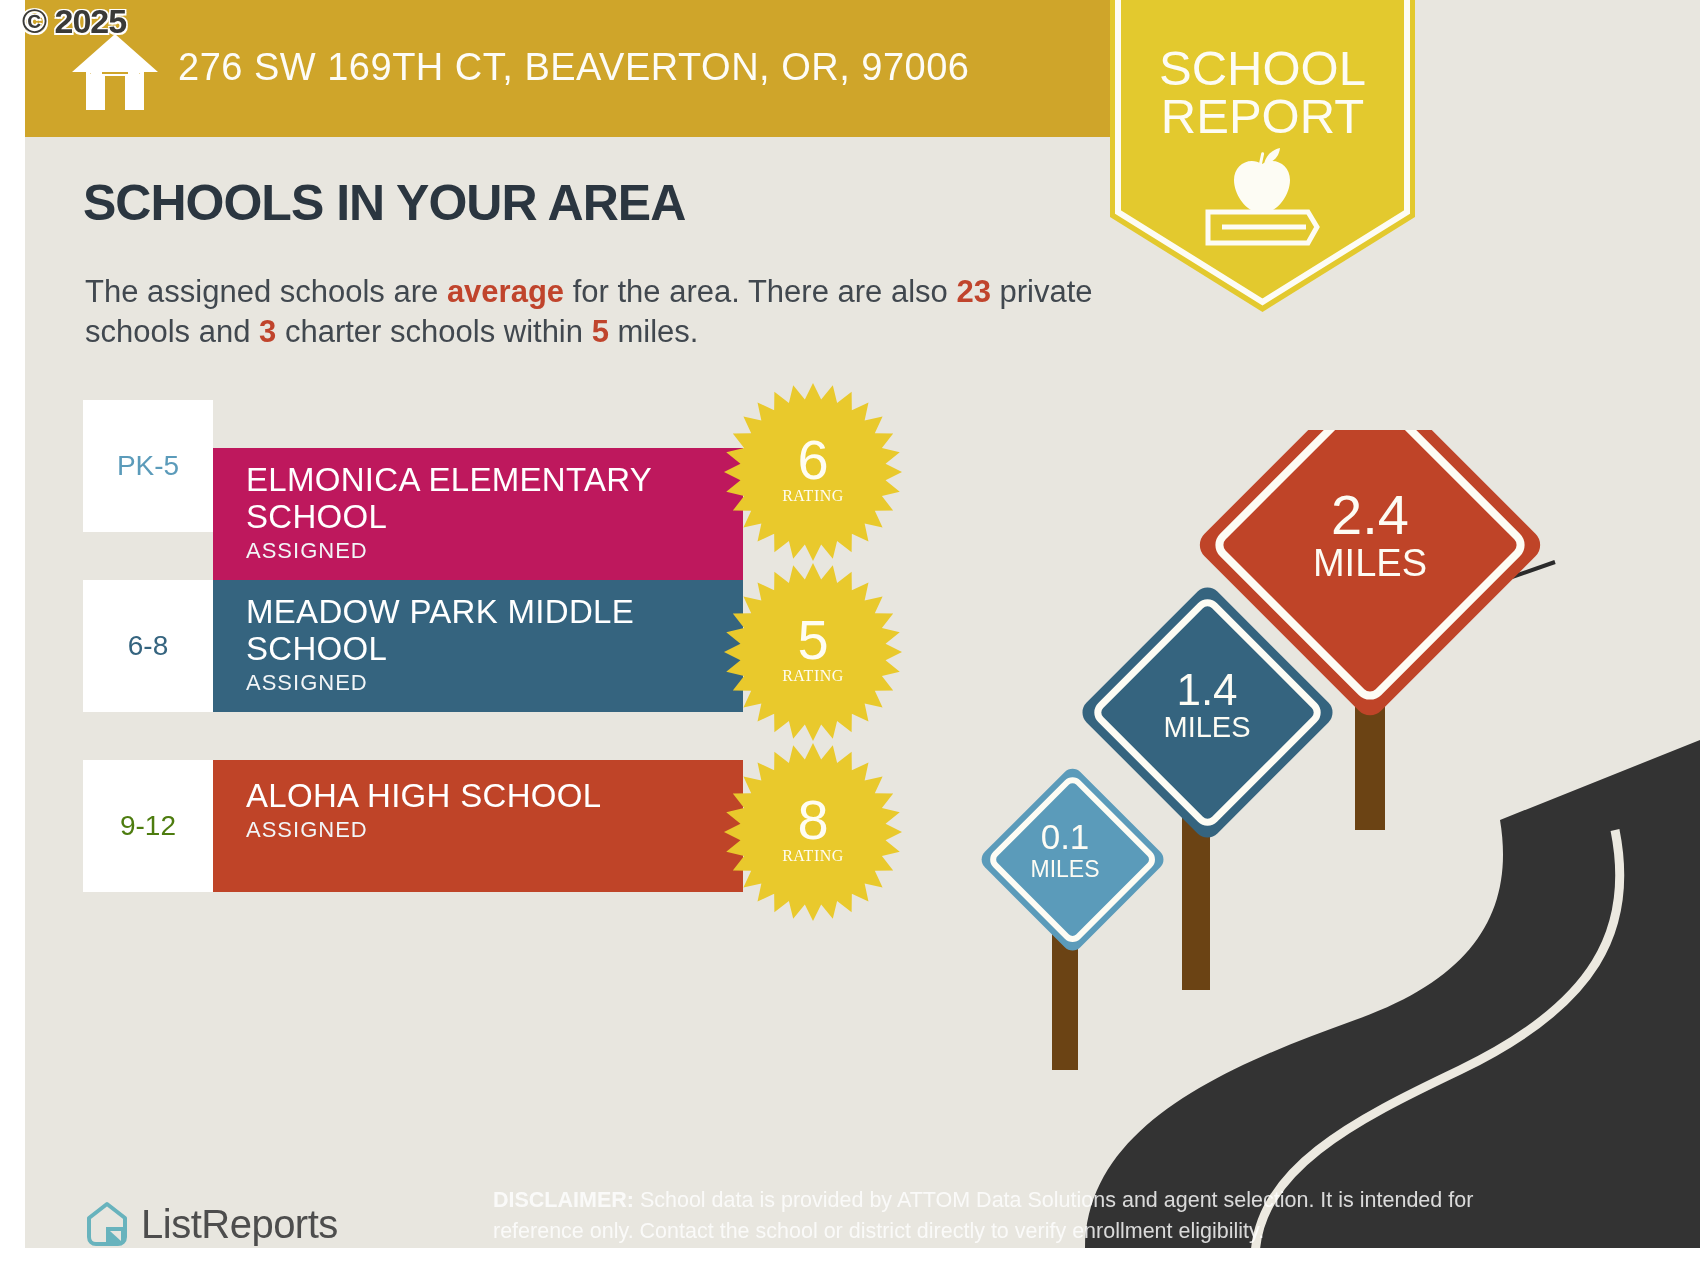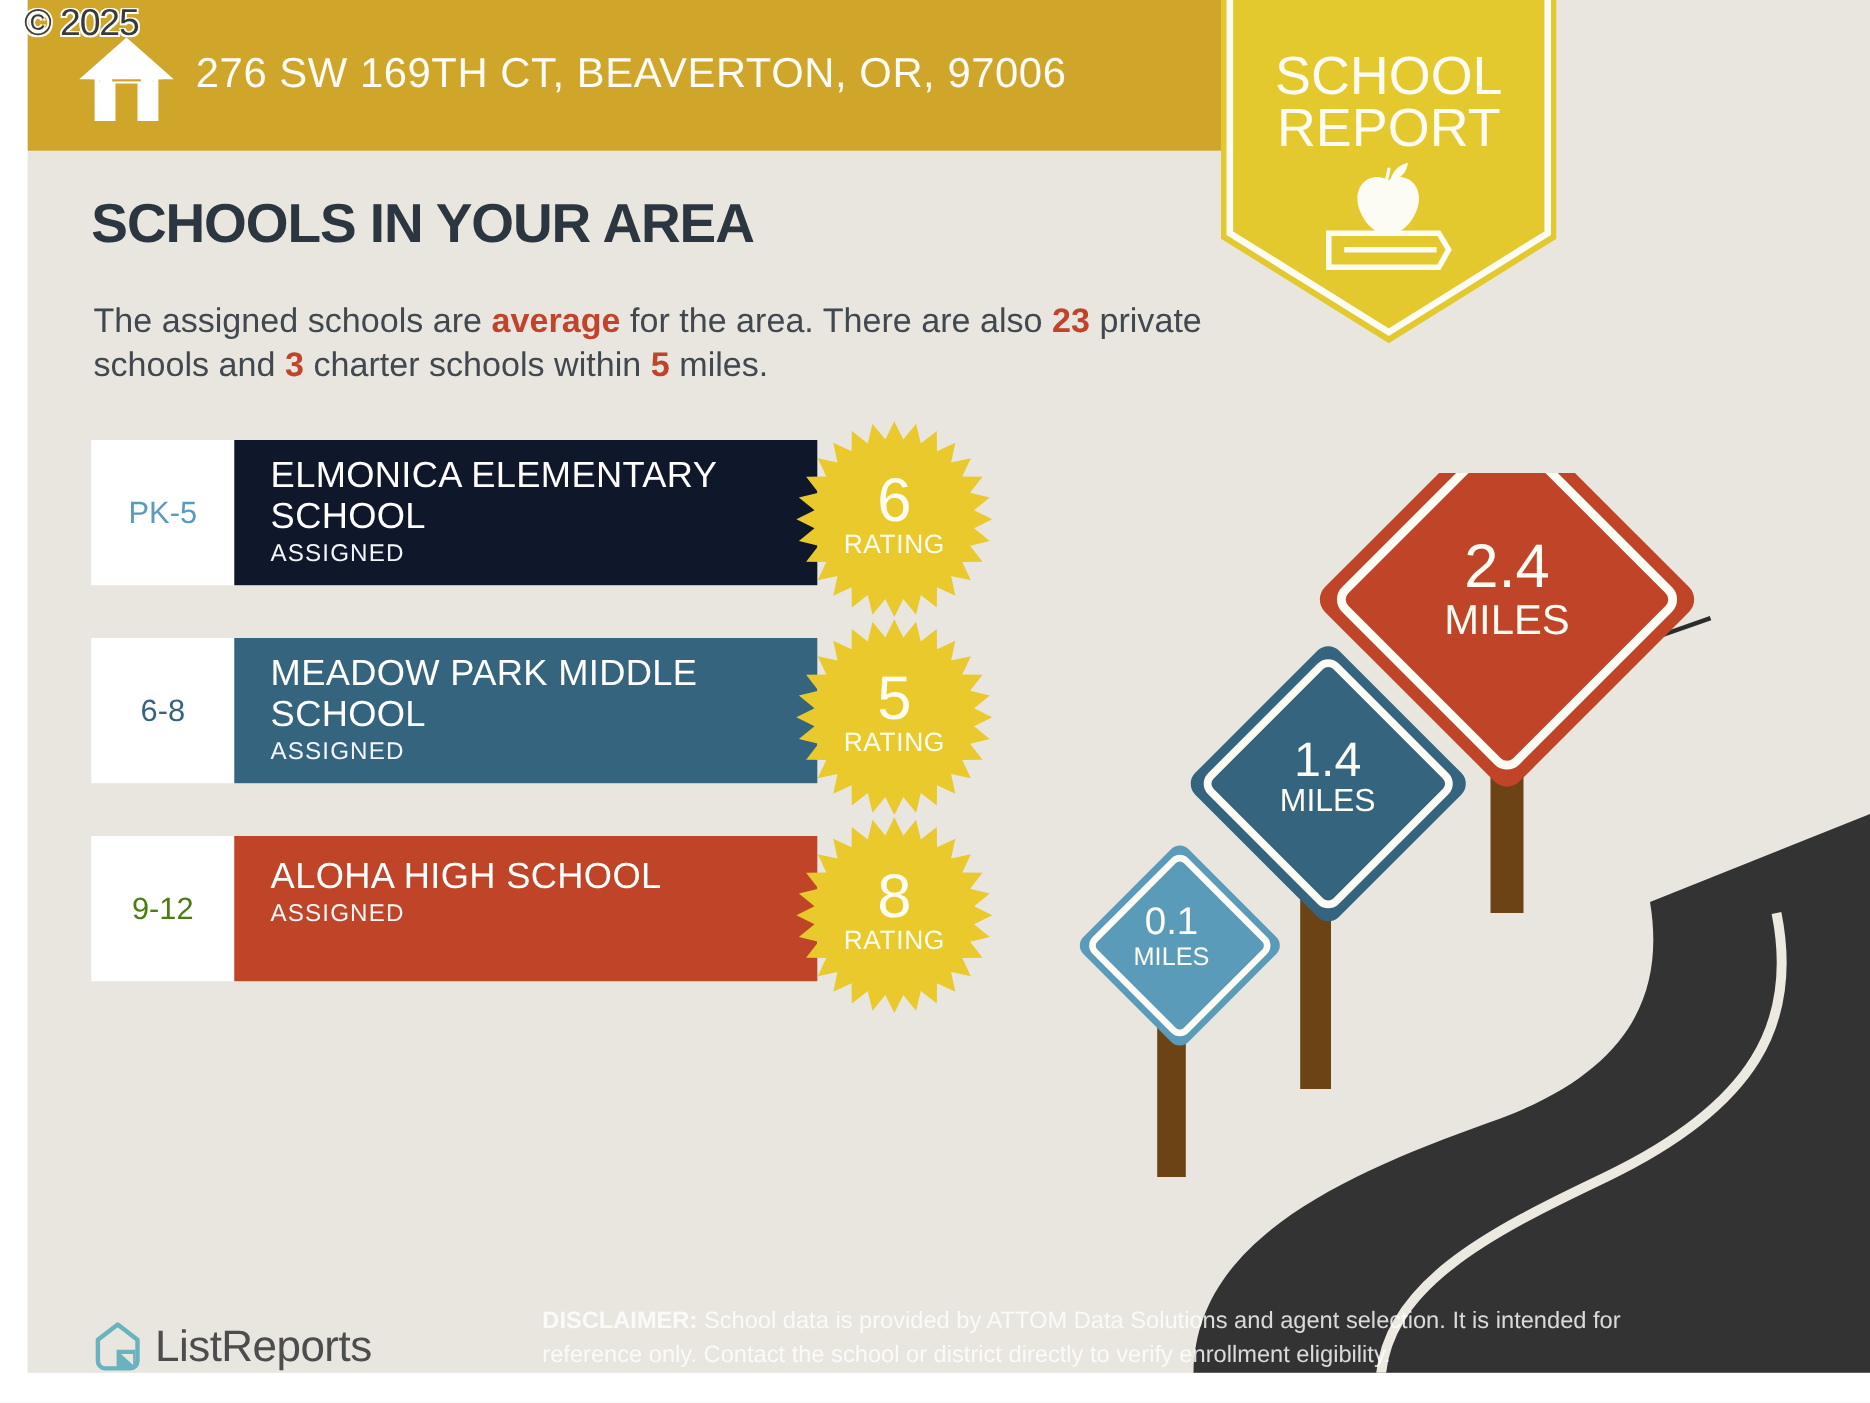--- a/index.html
+++ b/index.html
@@ -8,21 +8,21 @@
 
   
   .canvas{position:absolute;left:25px;top:0;width:1675px;height:1248px;background:#e8e6df;overflow:hidden;}
 
   
   .header{position:absolute;left:0;top:0;width:1145px;height:137px;background:#cfa52a;}
   .house-icon{position:absolute;left:45px;top:32px;width:90px;height:80px;}
   .addr{position:absolute;left:153px;top:46px;font-size:38px;letter-spacing:.5px;color:#fdfcf7;font-weight:400;white-space:nowrap;}
 
   
-  .copyright{position:absolute;left:22px;top:2px;font-size:34px;font-weight:normal;font-family:"Liberation Sans",sans-serif;
+  .copyright{position:absolute;left:22px;top:2px;font-size:34px;font-weight:bold;font-family:"Liberation Sans",sans-serif;
     color:#3a3a38;letter-spacing:-1px;
     text-shadow:-1.5px -1.5px 0 #fff,1.5px -1.5px 0 #fff,-1.5px 1.5px 0 #fff,1.5px 1.5px 0 #fff;z-index:60;}
 
   
   .badge{position:absolute;left:1085px;top:-18px;width:305px;height:330px;z-index:30;}
 
   
   .title{position:absolute;left:58px;top:178px;font-size:50px;font-weight:bold;color:#2b3640;letter-spacing:-1px;line-height:1;}
   .sub{position:absolute;left:60px;top:272px;width:1030px;font-size:31px;line-height:1.3;color:#41484f;}
   .sub b{color:#c0442c;font-weight:bold;}
@@ -32,21 +32,21 @@
   .row{position:relative;height:132px;margin-bottom:48px;}
   .grade{position:absolute;left:0;top:0;width:130px;height:132px;background:#ffffff;display:flex;align-items:center;justify-content:center;
     font-size:28px;font-weight:400;}
   .bar{position:absolute;left:130px;top:0;right:160px;height:132px;padding:14px 0 0 33px;box-sizing:border-box;}
   .sname{font-size:33px;color:#ffffff;line-height:1.12;letter-spacing:.3px;}
   .assigned{font-size:22px;color:#f2f5f7;letter-spacing:1px;margin-top:2px;}
   .row.r3 .sname{margin-top:4px;}
   .burst{position:absolute;top:-18px;width:180px;height:180px;z-index:20;display:flex;flex-direction:column;align-items:center;justify-content:center;}
   .burst svg{position:absolute;left:0;top:0;}
   .bnum{position:relative;font-size:56px;color:#fffdf2;line-height:.95;margin-top:-6px;}
-  .blab{position:relative;font-size:24px;color:#fffdf2;letter-spacing:.5px;}
+  .blab{position:relative;font-size:16px;color:#fffdf2;letter-spacing:.5px;font-family:Liberation Serif, serif;}
 
   
   .scene{position:absolute;left:930px;top:430px;width:770px;height:820px;}
 
   
   .logo{position:absolute;left:60px;top:1165px;display:flex;align-items:center;gap:12px;margin-top:36px;}
   .logo-text{font-size:40px;color:#4d4d4d;letter-spacing:-.5px;}
   .disclaimer{position:absolute;left:468px;top:1185px;width:1020px;font-size:21.5px;line-height:1.45;color:#ffffff;opacity:.82;z-index:40;}
   .disclaimer b{font-weight:bold;}
 </style>
@@ -85,21 +85,21 @@
     <div class="sub">
       <span>The assigned schools are </span><b>average</b><span> for the area. There are also </span><b>23</b><span> private schools and </span><b>3</b><span> charter schools within </span><b>5</b><span> miles.</span>
     </div>
 
     <div class="rows">
 
       <div class="row r1">
         <div class="grade" style="color: rgb(91, 155, 186);">
           <span>PK-5</span>
         </div>
-        <div class="bar" style="background: #0f172a;">
+        <div class="bar" style="background: #be185d; margin-top: 48px;">
           <div class="sname">ELMONICA ELEMENTARY SCHOOL</div>
           <div class="assigned">ASSIGNED</div>
         </div>
         <div class="burst" style="right: 0px;">
           <svg viewBox="0 0 180 180" width="180" height="180">
             <polygon class="star-poly" points="90.00,1.00 98.17,17.46 109.80,3.23 114.11,21.10 128.62,9.81 128.84,28.19 145.49,20.42 141.62,38.38 159.58,34.51 151.81,51.16 170.19,51.38 158.90,65.89 176.77,70.20 162.54,81.83 179.00,90.00 162.54,98.17 176.77,109.80 158.90,114.11 170.19,128.62 151.81,128.84 159.58,145.49 141.62,141.62 145.49,159.58 128.84,151.81 128.62,170.19 114.11,158.90 109.80,176.77 98.17,162.54 90.00,179.00 81.83,162.54 70.20,176.77 65.89,158.90 51.38,170.19 51.16,151.81 34.51,159.58 38.38,141.62 20.42,145.49 28.19,128.84 9.81,128.62 21.10,114.11 3.23,109.80 17.46,98.17 1.00,90.00 17.46,81.83 3.23,70.20 21.10,65.89 9.81,51.38 28.19,51.16 20.42,34.51 38.38,38.38 34.51,20.42 51.16,28.19 51.38,9.81 65.89,21.10 70.20,3.23 81.83,17.46" fill="#e9c92c"></polygon>
           </svg>
           <div class="bnum">6</div>
           <div class="blab">RATING</div>
         </div>

